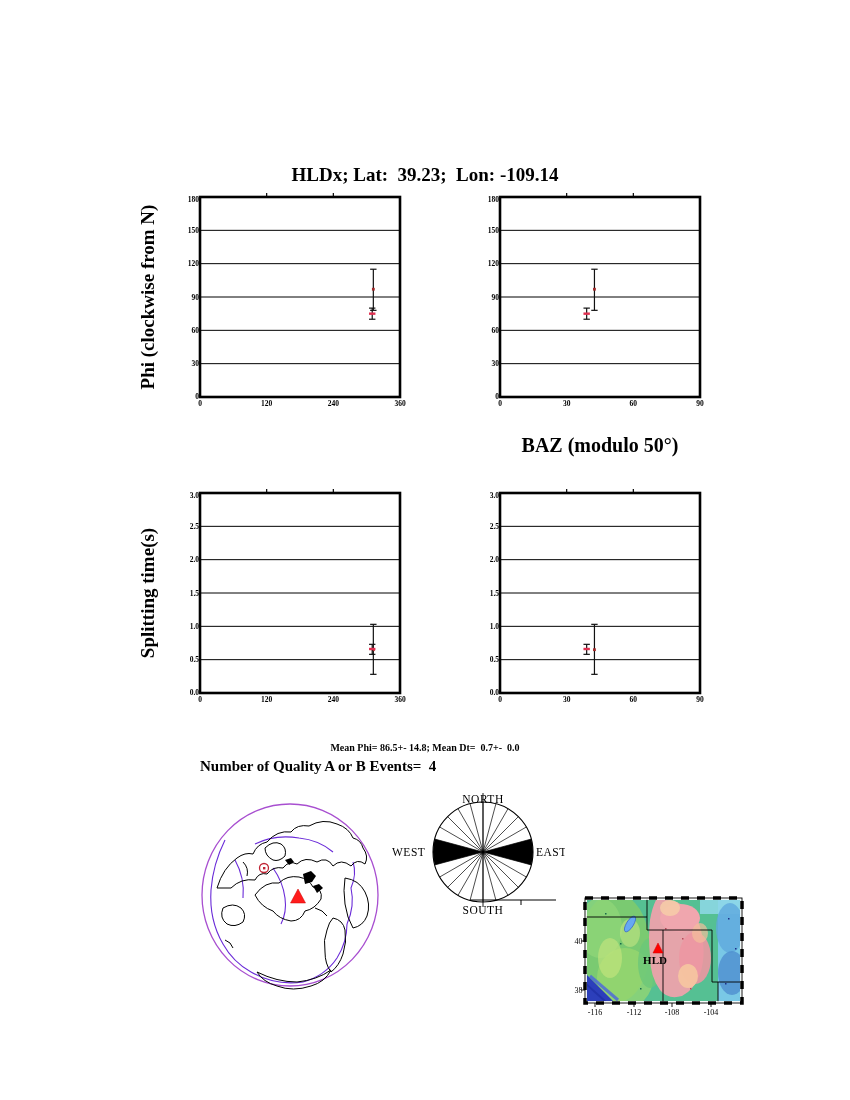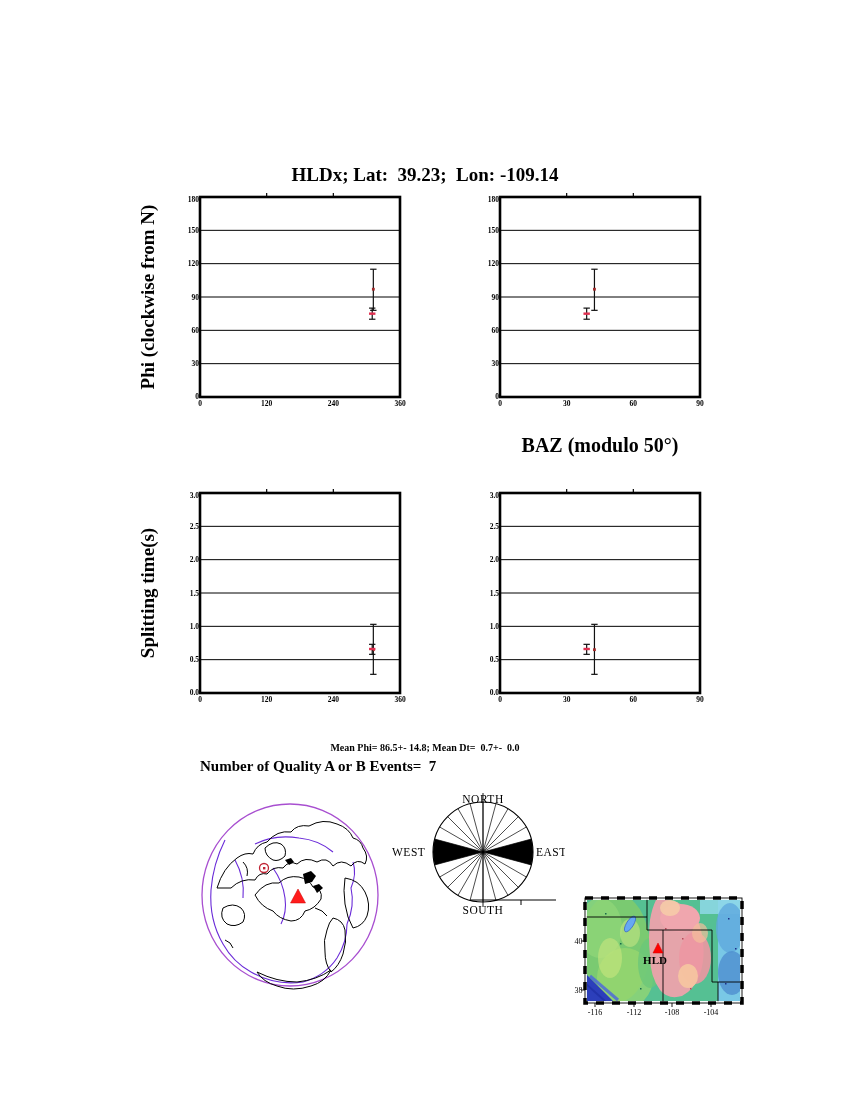--- a/index.html
+++ b/index.html
@@ -142,21 +142,21 @@
       <rect x="93.04444444444444" y="155.26666666666665" width="2.8" height="2.8" fill="#a02828"></rect>
       <line x1="86.66666666666667" x2="86.66666666666667" y1="161.33333333333334" y2="151.33333333333334" stroke="#111" stroke-width="1.2"></line>
       <line x1="83.46666666666667" x2="89.86666666666667" y1="161.33333333333334" y2="161.33333333333334" stroke="#111" stroke-width="1.2"></line>
       <line x1="83.46666666666667" x2="89.86666666666667" y1="151.33333333333334" y2="151.33333333333334" stroke="#111" stroke-width="1.2"></line>
       <rect x="83.46666666666667" y="154.8" width="6.4" height="2.4" fill="#e03050"></rect>
     </svg>
 
   <div class="xlab" style="left:484px;top:434px;width:232px">BAZ (modulo 50°)</div>
 
   <div class="stats1">Mean Phi= 86.5+- 14.8; Mean Dt=  0.7+-  0.0</div>
-  <div class="stats2">Number of Quality A or B Events=  7</div>
+  <div class="stats2">Number of Quality A or B Events=  4</div>
 
   <svg style="left:195px;top:800px" width="200" height="200" viewBox="0 0 200 200">
     <ellipse cx="95" cy="95" rx="88" ry="91" fill="none" stroke="#a84fd0" stroke-width="1.3"></ellipse>
 
     <g fill="none" stroke="#6a2bd8" stroke-width="1.1">
       <path d="M30,40 q-12,24 -14,50 q-2,30 12,54 q10,18 28,28"></path>
       <path d="M56,172 q24,14 52,10"></path>
       <path d="M108,182 q22,-6 34,-24 q10,-16 10,-34"></path>
       <path d="M152,124 q8,-18 4,-36 q6,-14 2,-26"></path>
       <path d="M60,44 q20,-10 44,-6 q20,2 34,14"></path>

